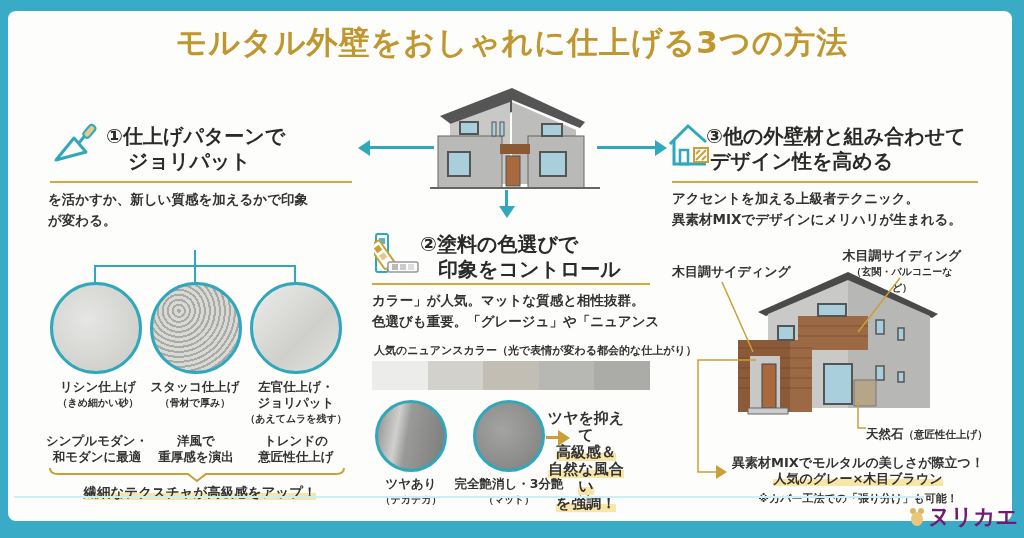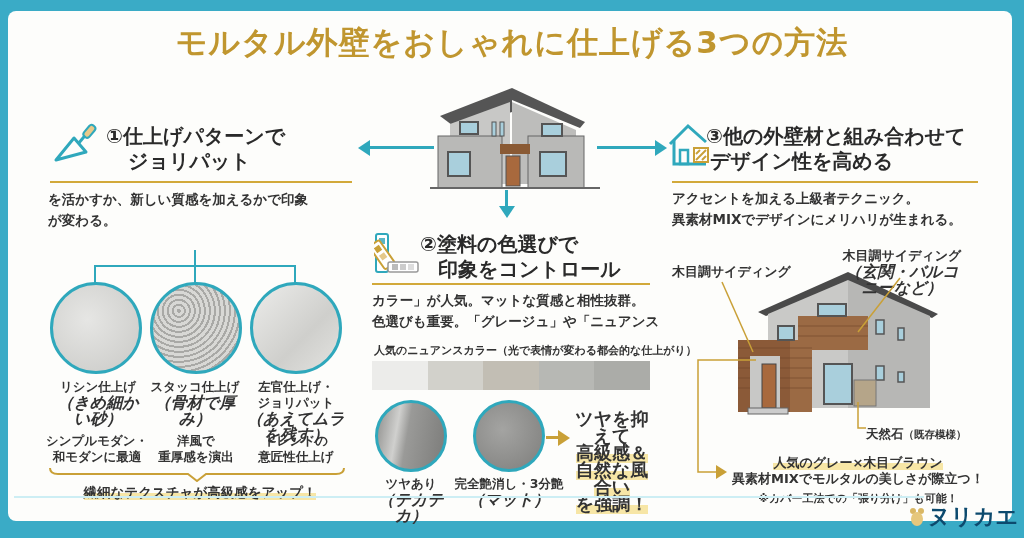--- a/index.html
+++ b/index.html
@@ -6,27 +6,27 @@
   html, body { width: 1024px; height: 538px; overflow: hidden; }
   body { background: #3aabc6; font-family: "DejaVu Sans", "Liberation Sans", sans-serif; color: #2a2a2a; position: relative; }
   .card { position: absolute; left: 8px; top: 11px; width: 1004px; height: 510px; background: #fdfdfb; border-radius: 8px; }
   .title { position: absolute; left: 0; right: 0; top: 22px; text-align: center; font-size: 31px; font-weight: bold; color: #c0962f; letter-spacing: 1px; }
   .h { position: absolute; font-weight: bold; font-size: 20px; line-height: 25px; color: #2a2a2a; }
   .rule { position: absolute; height: 2px; background: #d2a93a; }
   .body-text { position: absolute; font-size: 13.5px; font-weight: bold; line-height: 21px; color: #333; }
   .teal-line { position: absolute; background: #2fa8bc; }
   .circle { position: absolute; border-radius: 50%; border: 3px solid #2fa8bc; overflow: hidden; }
   .lbl { position: absolute; text-align: center; font-weight: bold; font-size: 12.5px; line-height: 16px; color: #333; }
-  .lbl small { display: block; font-size: 16px; font-weight: bold; font-style: italic; }
+  .lbl small { display: block; font-size: 10px; font-weight: bold; }
   .highlight { background: linear-gradient(transparent 55%, #f7e6a6 55%); }
   .swatches { position: absolute; left: 372px; top: 361px; width: 278px; height: 29px; display: flex; }
   .swatches div { flex: 1; }
   .arrowhead { position: absolute; width: 0; height: 0; }
   .footer-line { position: absolute; left: 14px; top: 496px; width: 910px; height: 2px; background: #cdeef4; }
-  .logo { position: absolute; right: 6px; bottom: 6px; display: flex; align-items: center; gap: 3px; color: #0c4a6e; font-weight: bold; font-size: 22px; }
+  .logo { position: absolute; right: 6px; bottom: 6px; display: flex; align-items: center; gap: 3px; color: #701a75; font-weight: bold; font-size: 22px; }
   .gold-line { position: absolute; background: #c9a037; }
 </style>
 </head>
 <body>
 
 <div class="card"></div>
 
 <div class="title">モルタル外壁をおしゃれに仕上げる3つの方法</div>
 
 <svg style="position:absolute;left:430px;top:84px;" width="170" height="112" viewBox="0 0 170 112">
@@ -150,21 +150,21 @@
 <div class="lbl" style="left:370px;top:476px;width:82px;">
   <div>ツヤあり</div>
   <small>（テカテカ）</small>
 </div>
 <div class="lbl" style="left:450px;top:476px;width:118px;">
   <div>完全艶消し・3分艶</div>
   <small>（マット）</small>
 </div>
 <div class="gold-line" style="left:546px;top:436px;width:14px;height:3px;"></div>
 <div class="arrowhead" style="left:558px;top:430px;border-top:8px solid transparent;border-bottom:8px solid transparent;border-left:12px solid #c9a037;"></div>
-<div class="lbl" style="left:570px;top:410px;width:84px;font-size:18px;line-height:17px;">
+<div class="lbl" style="left:544px;top:410px;width:84px;font-size:15px;line-height:17px;">
   <div>ツヤを抑えて</div>
   <div><span class="highlight">高級感＆</span></div>
   <div><span class="highlight">自然な風合い</span></div>
   <div><span class="highlight">を強調！</span></div>
 </div>
 
 <svg style="position:absolute;left:666px;top:122px;" width="56" height="44" viewBox="0 0 56 44">
   <polyline points="4,22 22,4 40,20" fill="none" stroke="#2fa8bc" stroke-width="3"></polyline>
   <polyline points="8,18 8,42 40,42" fill="none" stroke="#2fa8bc" stroke-width="3"></polyline>
   <rect x="14" y="28" width="8" height="14" fill="none" stroke="#2fa8bc" stroke-width="2.5"></rect>
@@ -218,25 +218,25 @@
   <small>（玄関・バルコニーなど）</small>
 </div>
 <svg style="position:absolute;left:660px;top:230px;" width="330" height="270" viewBox="0 0 330 270">
   <line x1="62" y1="52" x2="93" y2="122" stroke="#c9a037" stroke-width="1.5"></line>
   <line x1="240" y1="48" x2="198" y2="102" stroke="#c9a037" stroke-width="1.5"></line>
   <polyline points="96,130 38,130 38,242 60,242" fill="none" stroke="#c9a037" stroke-width="1.5"></polyline>
   <polyline points="198,172 198,198 206,198" fill="none" stroke="#c9a037" stroke-width="1.5"></polyline>
 </svg>
 <div class="arrowhead" style="left:716px;top:465px;border-top:7px solid transparent;border-bottom:7px solid transparent;border-left:11px solid #c9a037;"></div>
 <div class="lbl" style="left:866px;top:426px;text-align:left;font-size:12.5px;">
-  <span>天然石</span><span style="font-size:10.5px;">（既存模様）</span>
+  <span>天然石</span><span style="font-size:10.5px;">（意匠性仕上げ）</span>
 </div>
 <div class="lbl" style="left:728px;top:455px;width:260px;font-size:13px;">
+  <div>異素材MIXでモルタルの美しさが際立つ！</div>
   <div><span class="highlight">人気のグレー×木目ブラウン</span></div>
-  <div>異素材MIXでモルタルの美しさが際立つ！</div>
 </div>
 <div class="lbl" style="left:728px;top:491px;width:260px;font-size:11px;">※カバー工法での「張り分け」も可能！</div>
 
 <div class="footer-line"></div>
 
 <div class="logo">
   <svg width="16" height="20" viewBox="0 0 16 20">
     <circle cx="4" cy="4" r="3" fill="#d9b764"></circle>
       <circle cx="12" cy="4" r="3" fill="#d9b764"></circle>
     <ellipse cx="8" cy="12" rx="6" ry="7" fill="#e6c77c"></ellipse>

